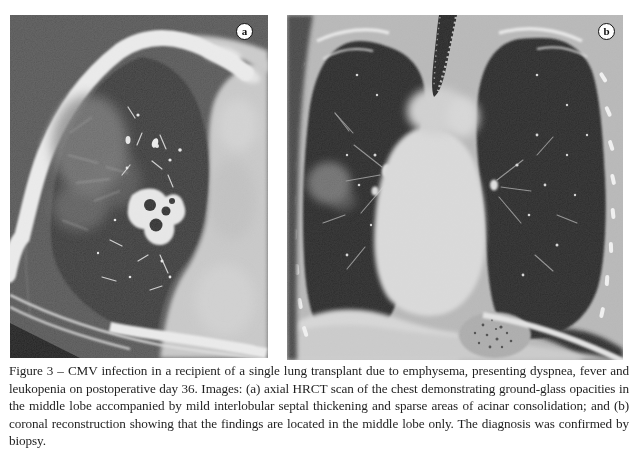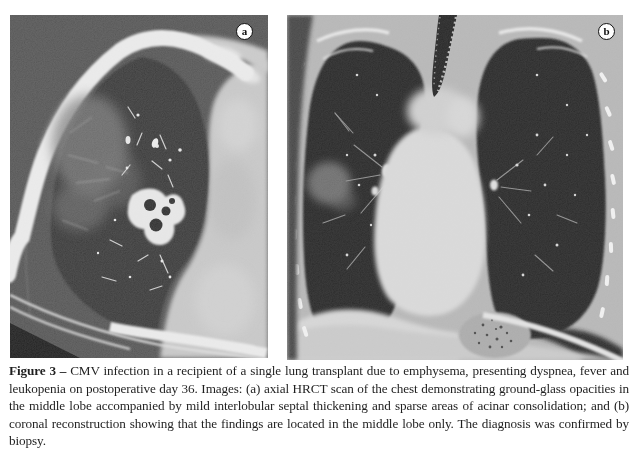--- a/index.html
+++ b/index.html
@@ -24,21 +24,21 @@
     line-height:1;
   }
   .panel-a .panel-label{left:226px;top:8px;}
   .panel-b .panel-label{left:311px;top:8px;}
   .caption{
     position:absolute;left:9px;top:362px;width:620px;margin:0;
     font-size:13.2px;line-height:17.6px;letter-spacing:-0.1px;
     text-align:justify;
     color:var(--caption-text,#1f1f1f);
   }
-  .cap-label,.cap-dash{font-weight:bold;}
+  .cap-label,.cap-dash{font-weight:normal;}
 </style>
 </head>
 <body>
 
 <div class="page">
 
   <div class="panel panel-a">
     <svg width="258" height="343" viewBox="0 0 258 343">
       <defs>
         <filter id="a-b1" x="-30%" y="-30%" width="160%" height="160%">

